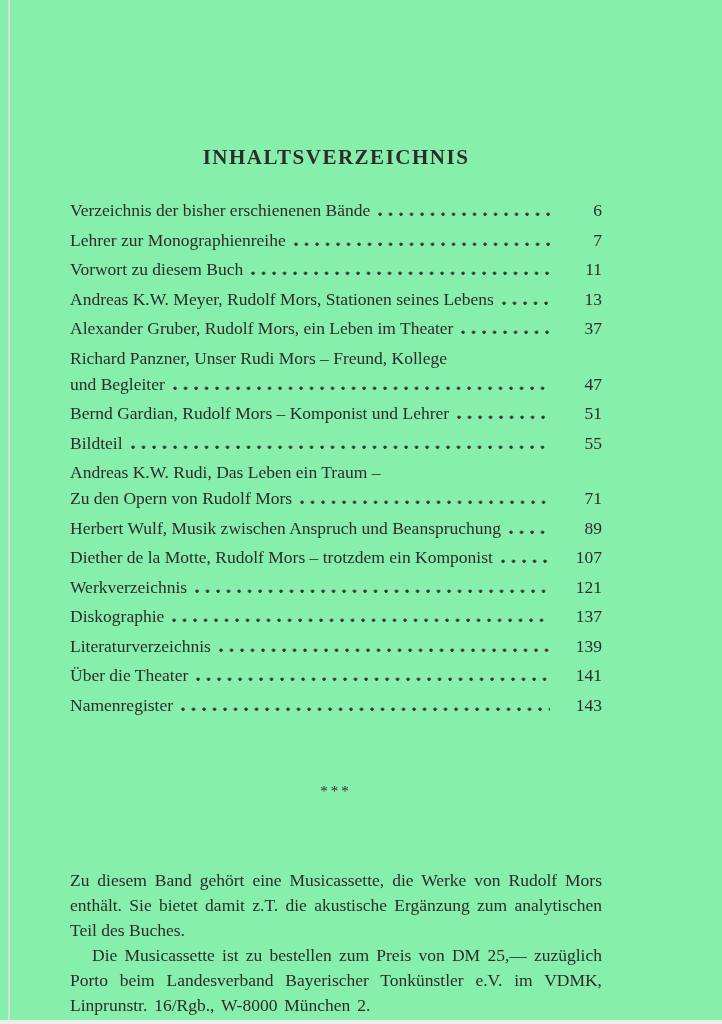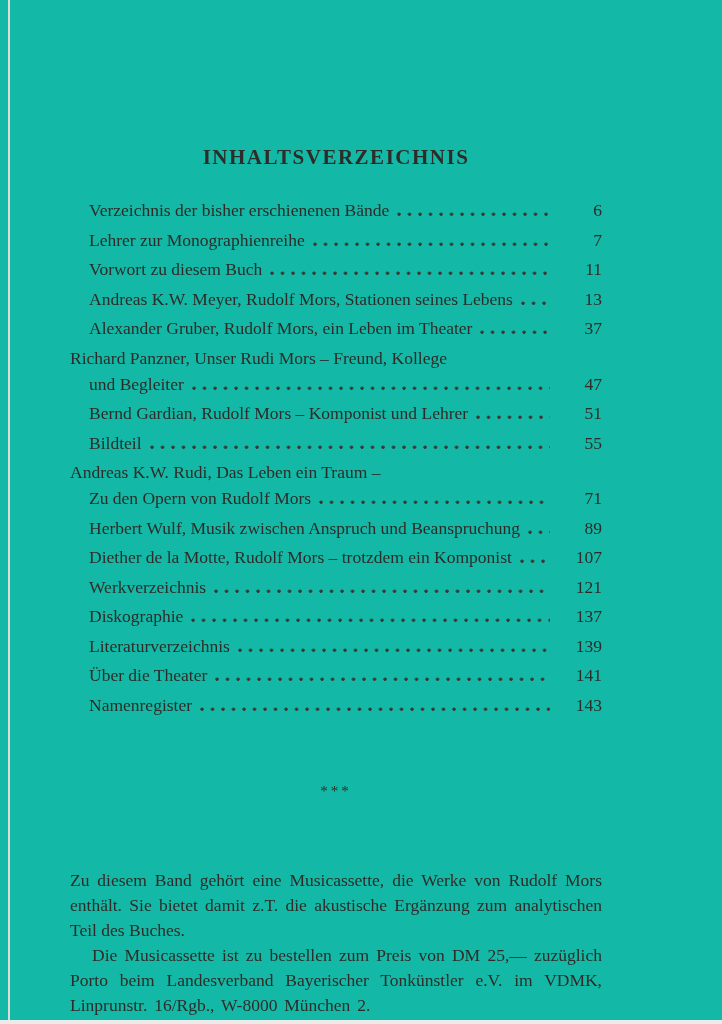--- a/index.html
+++ b/index.html
@@ -1,20 +1,20 @@
 <!DOCTYPE html>
 <html><head>
 <meta charset="utf-8">
 <style>
   html, body { margin: 0; padding: 0; }
   .page {
     position: relative;
     width: 722px;
     height: 1024px;
-    background: #14b8a6;
+    background: #86efac;
     overflow: hidden;
     font-family: "Liberation Serif", serif;
     color: #2e2c28;
   }
   .edge-line {
     position: absolute;
     left: 8px; top: 0;
     width: 2px; height: 100%;
     background: #dcdcda;
   }
@@ -43,21 +43,21 @@
     font-size: 17.5px;
     line-height: 22px;
   }
   .toc-pre {
     margin-bottom: 4px;
   }
   .toc-line {
     display: flex;
     align-items: baseline;
   }
-  .toc-text { white-space: nowrap; margin-left: 19px; }
+  .toc-text { white-space: nowrap; }
   .leader {
     flex: 1 1 auto;
     align-self: flex-end;
     height: 5px;
     margin: 0 10px 4px 8px;
     background-image: radial-gradient(circle at 2px 2.2px, #3a3833 1.35px, rgba(0,0,0,0) 2px);
     background-size: 10.5px 5px;
     background-repeat: repeat-x;
     min-width: 12px;
   }

